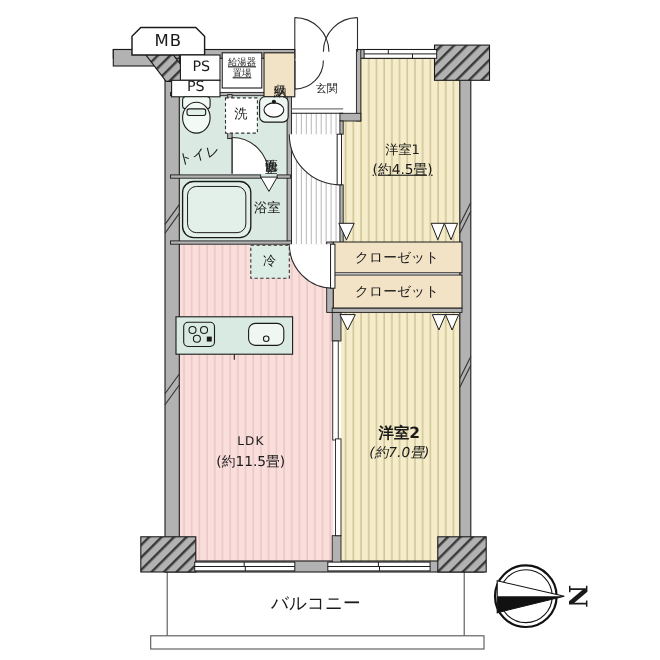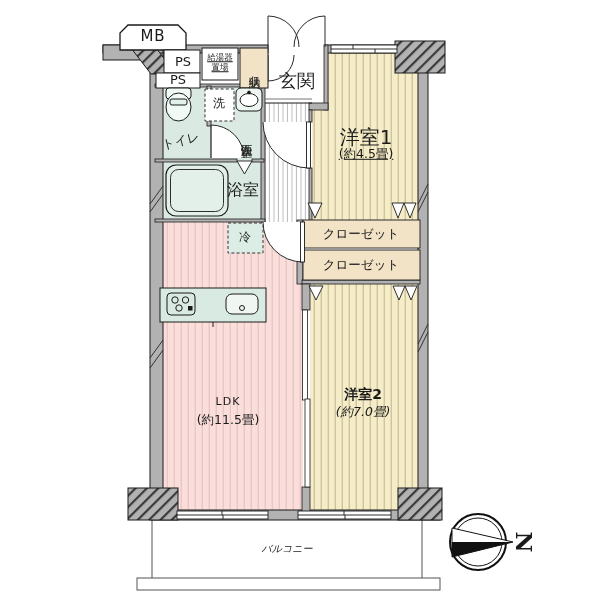--- a/index.html
+++ b/index.html
@@ -223,29 +223,29 @@
   </svg>
 
   <div class="lbl" style="left:153px;top:37px;font-size:15px;letter-spacing:1px;">MB</div>
   <div class="lbl" style="left:183px;top:62px;font-size:13px;">PS</div>
   <div class="lbl" style="left:178px;top:80px;font-size:13px;">PS</div>
   <div class="lbl two-line" style="left:220px;top:63px;font-size:8.5px;">
     <span>給湯器</span>
     <span>置場</span>
   </div>
   <div class="lbl vert" style="left:254px;top:68px;font-size:11.5px;">収納</div>
-  <div class="lbl" style="left:297px;top:81px;font-size:18px;">玄関</div>
+  <div class="lbl" style="left:297px;top:81px;font-size:10px;">玄関</div>
   <div class="lbl rot-toilet" style="left:181px;top:141px;font-size:12.5px;">トイレ</div>
   <div class="lbl" style="left:219px;top:104px;font-size:12px;">洗</div>
   <div class="lbl vert" style="left:246px;top:137px;font-size:11.5px;">洗面室</div>
-  <div class="lbl" style="left:243px;top:190px;font-size:16px;">浴室</div>
+  <div class="lbl" style="left:243px;top:190px;font-size:12px;">浴室</div>
   <div class="lbl" style="left:245px;top:238px;font-size:12px;">冷</div>
-  <div class="lbl" style="left:366px;top:137px;font-size:20px;">洋室1</div>
+  <div class="lbl" style="left:366px;top:137px;font-size:12px;">洋室1</div>
   <div class="lbl" style="left:366px;top:154px;font-size:12.5px;text-decoration:underline;">(約4.5畳)</div>
   <div class="lbl" style="left:361px;top:234px;font-size:12.5px;">クローゼット</div>
   <div class="lbl" style="left:361px;top:265px;font-size:12.5px;">クローゼット</div>
   <div class="lbl" style="left:363px;top:394px;font-size:14px;font-weight:bold;">洋室2</div>
   <div class="lbl" style="left:363px;top:412px;font-size:12.5px;font-style:italic;">(約7.0畳)</div>
   <div class="lbl" style="left:228px;top:402px;font-size:11px;letter-spacing:1px;">LDK</div>
   <div class="lbl" style="left:228px;top:420px;font-size:12.5px;">(約11.5畳)</div>
-  <div class="lbl" style="left:287px;top:549px;font-size:10px;font-style:italic;">バルコニー</div>
+  <div class="lbl" style="left:287px;top:549px;font-size:16px;">バルコニー</div>
   <div class="lbl rot-n" style="left:524px;top:542px;font-size:23px;font-weight:bold;">N</div>
 </div>
 
 </body></html>

